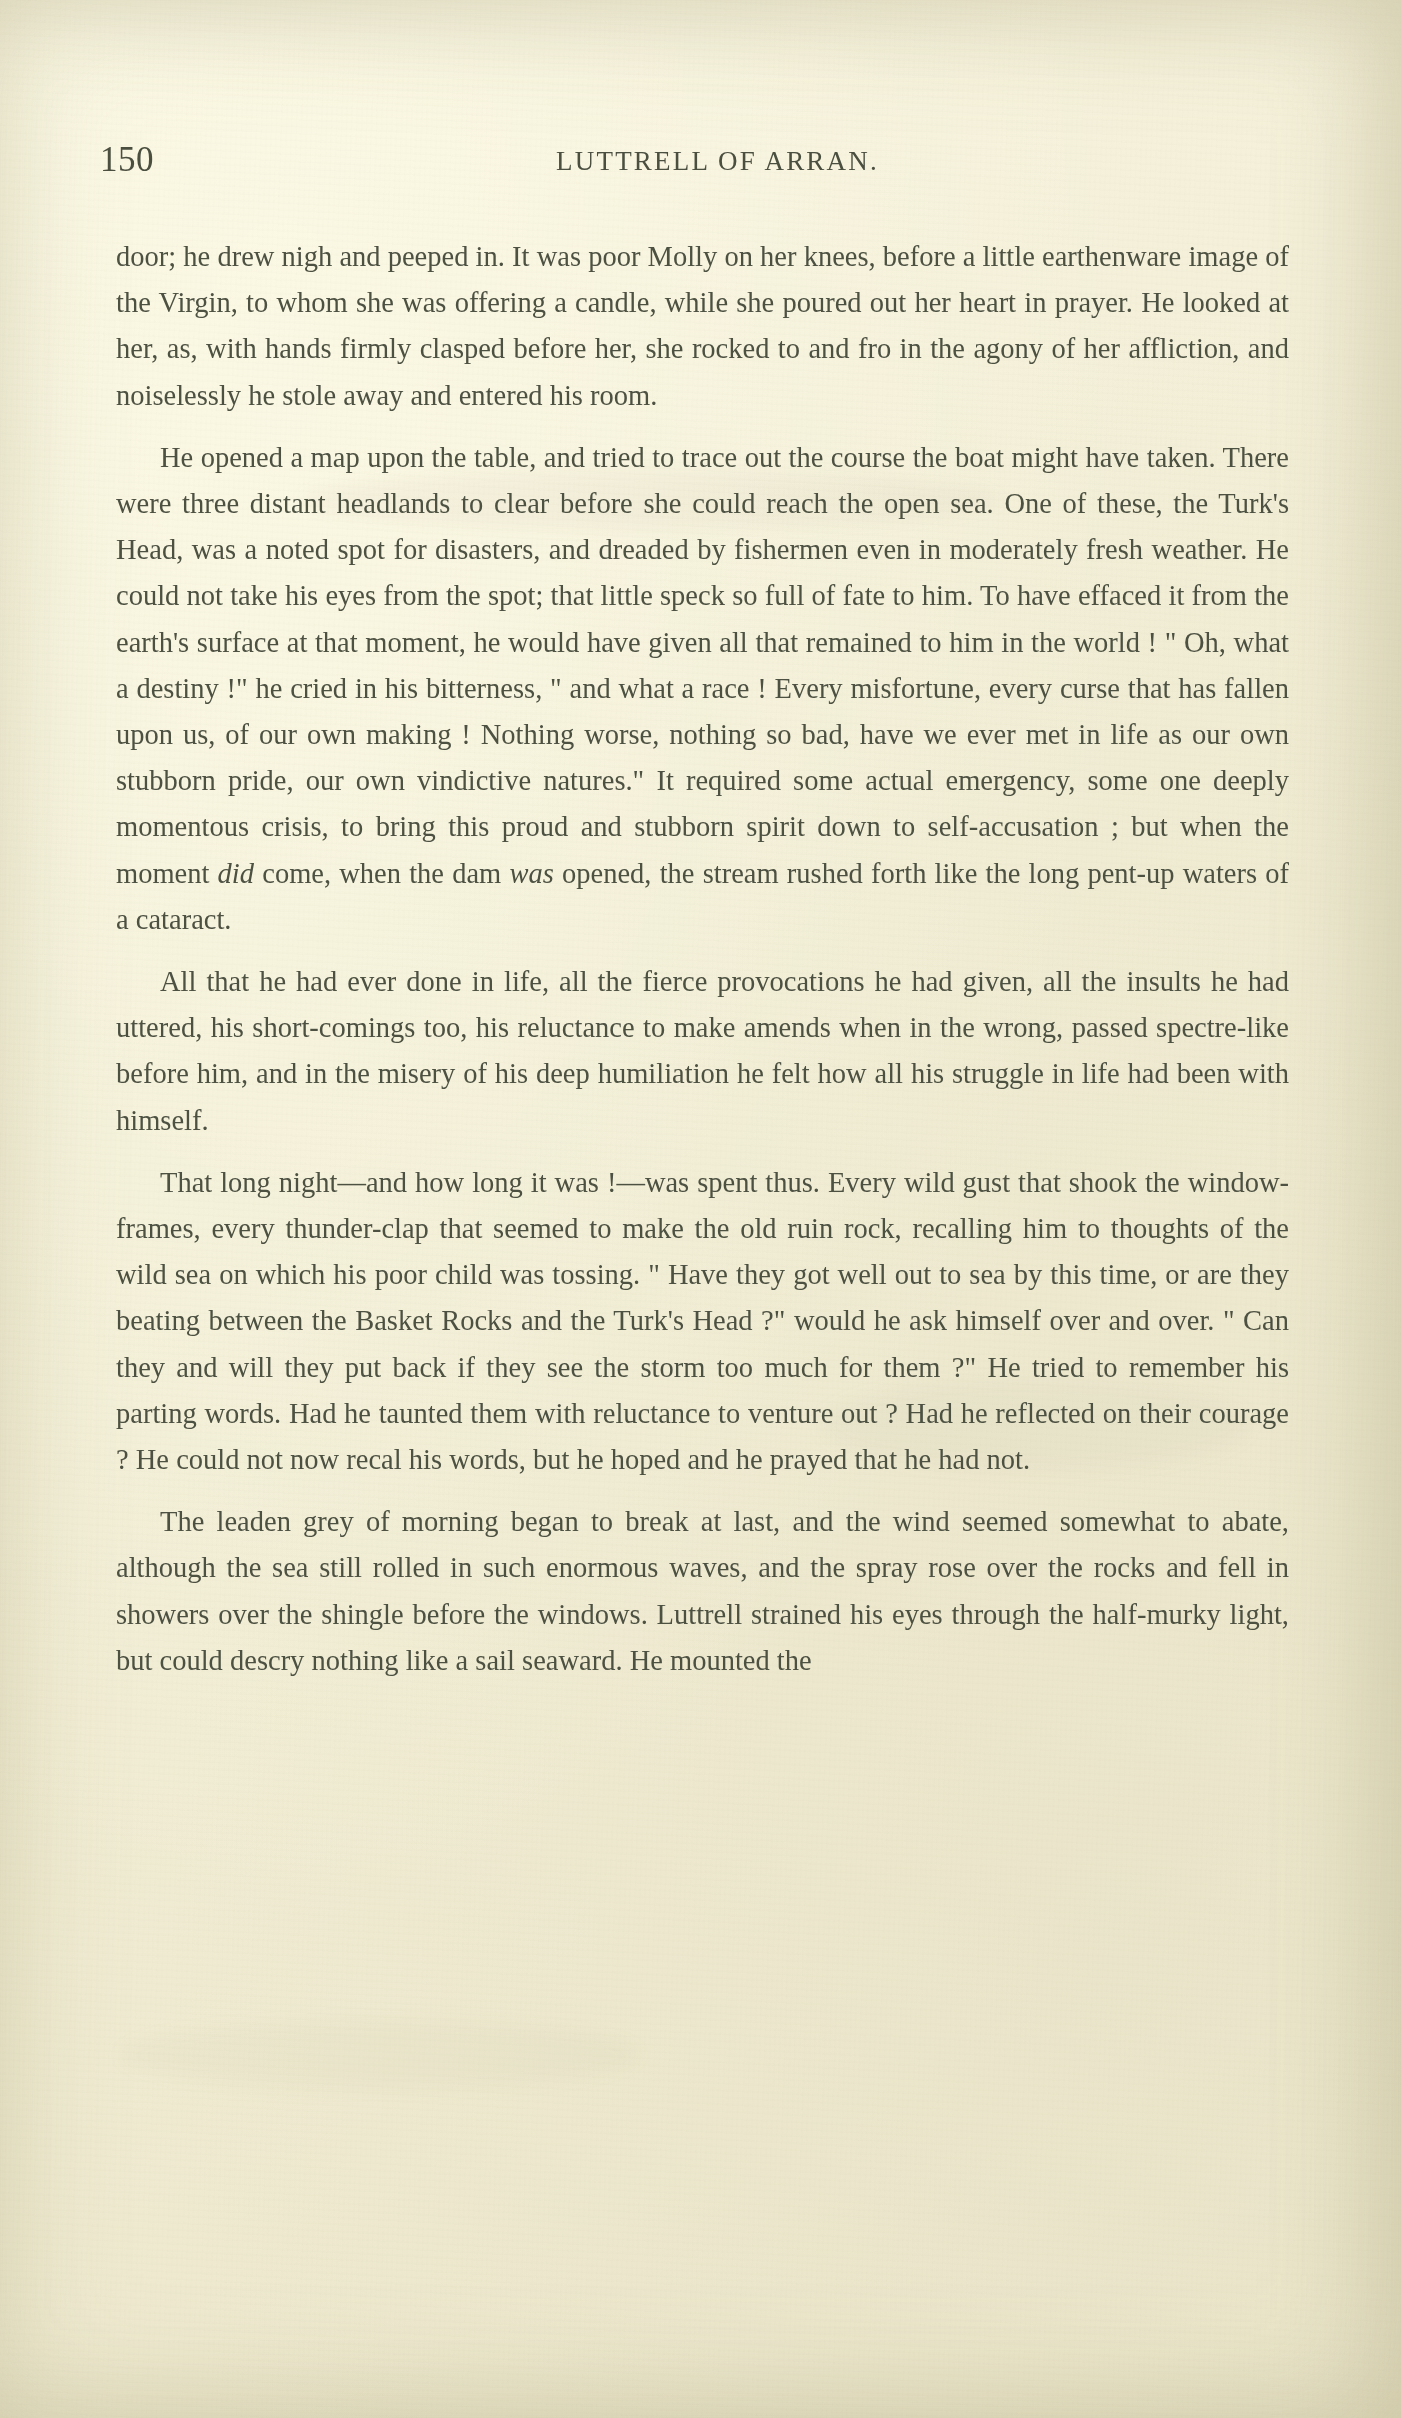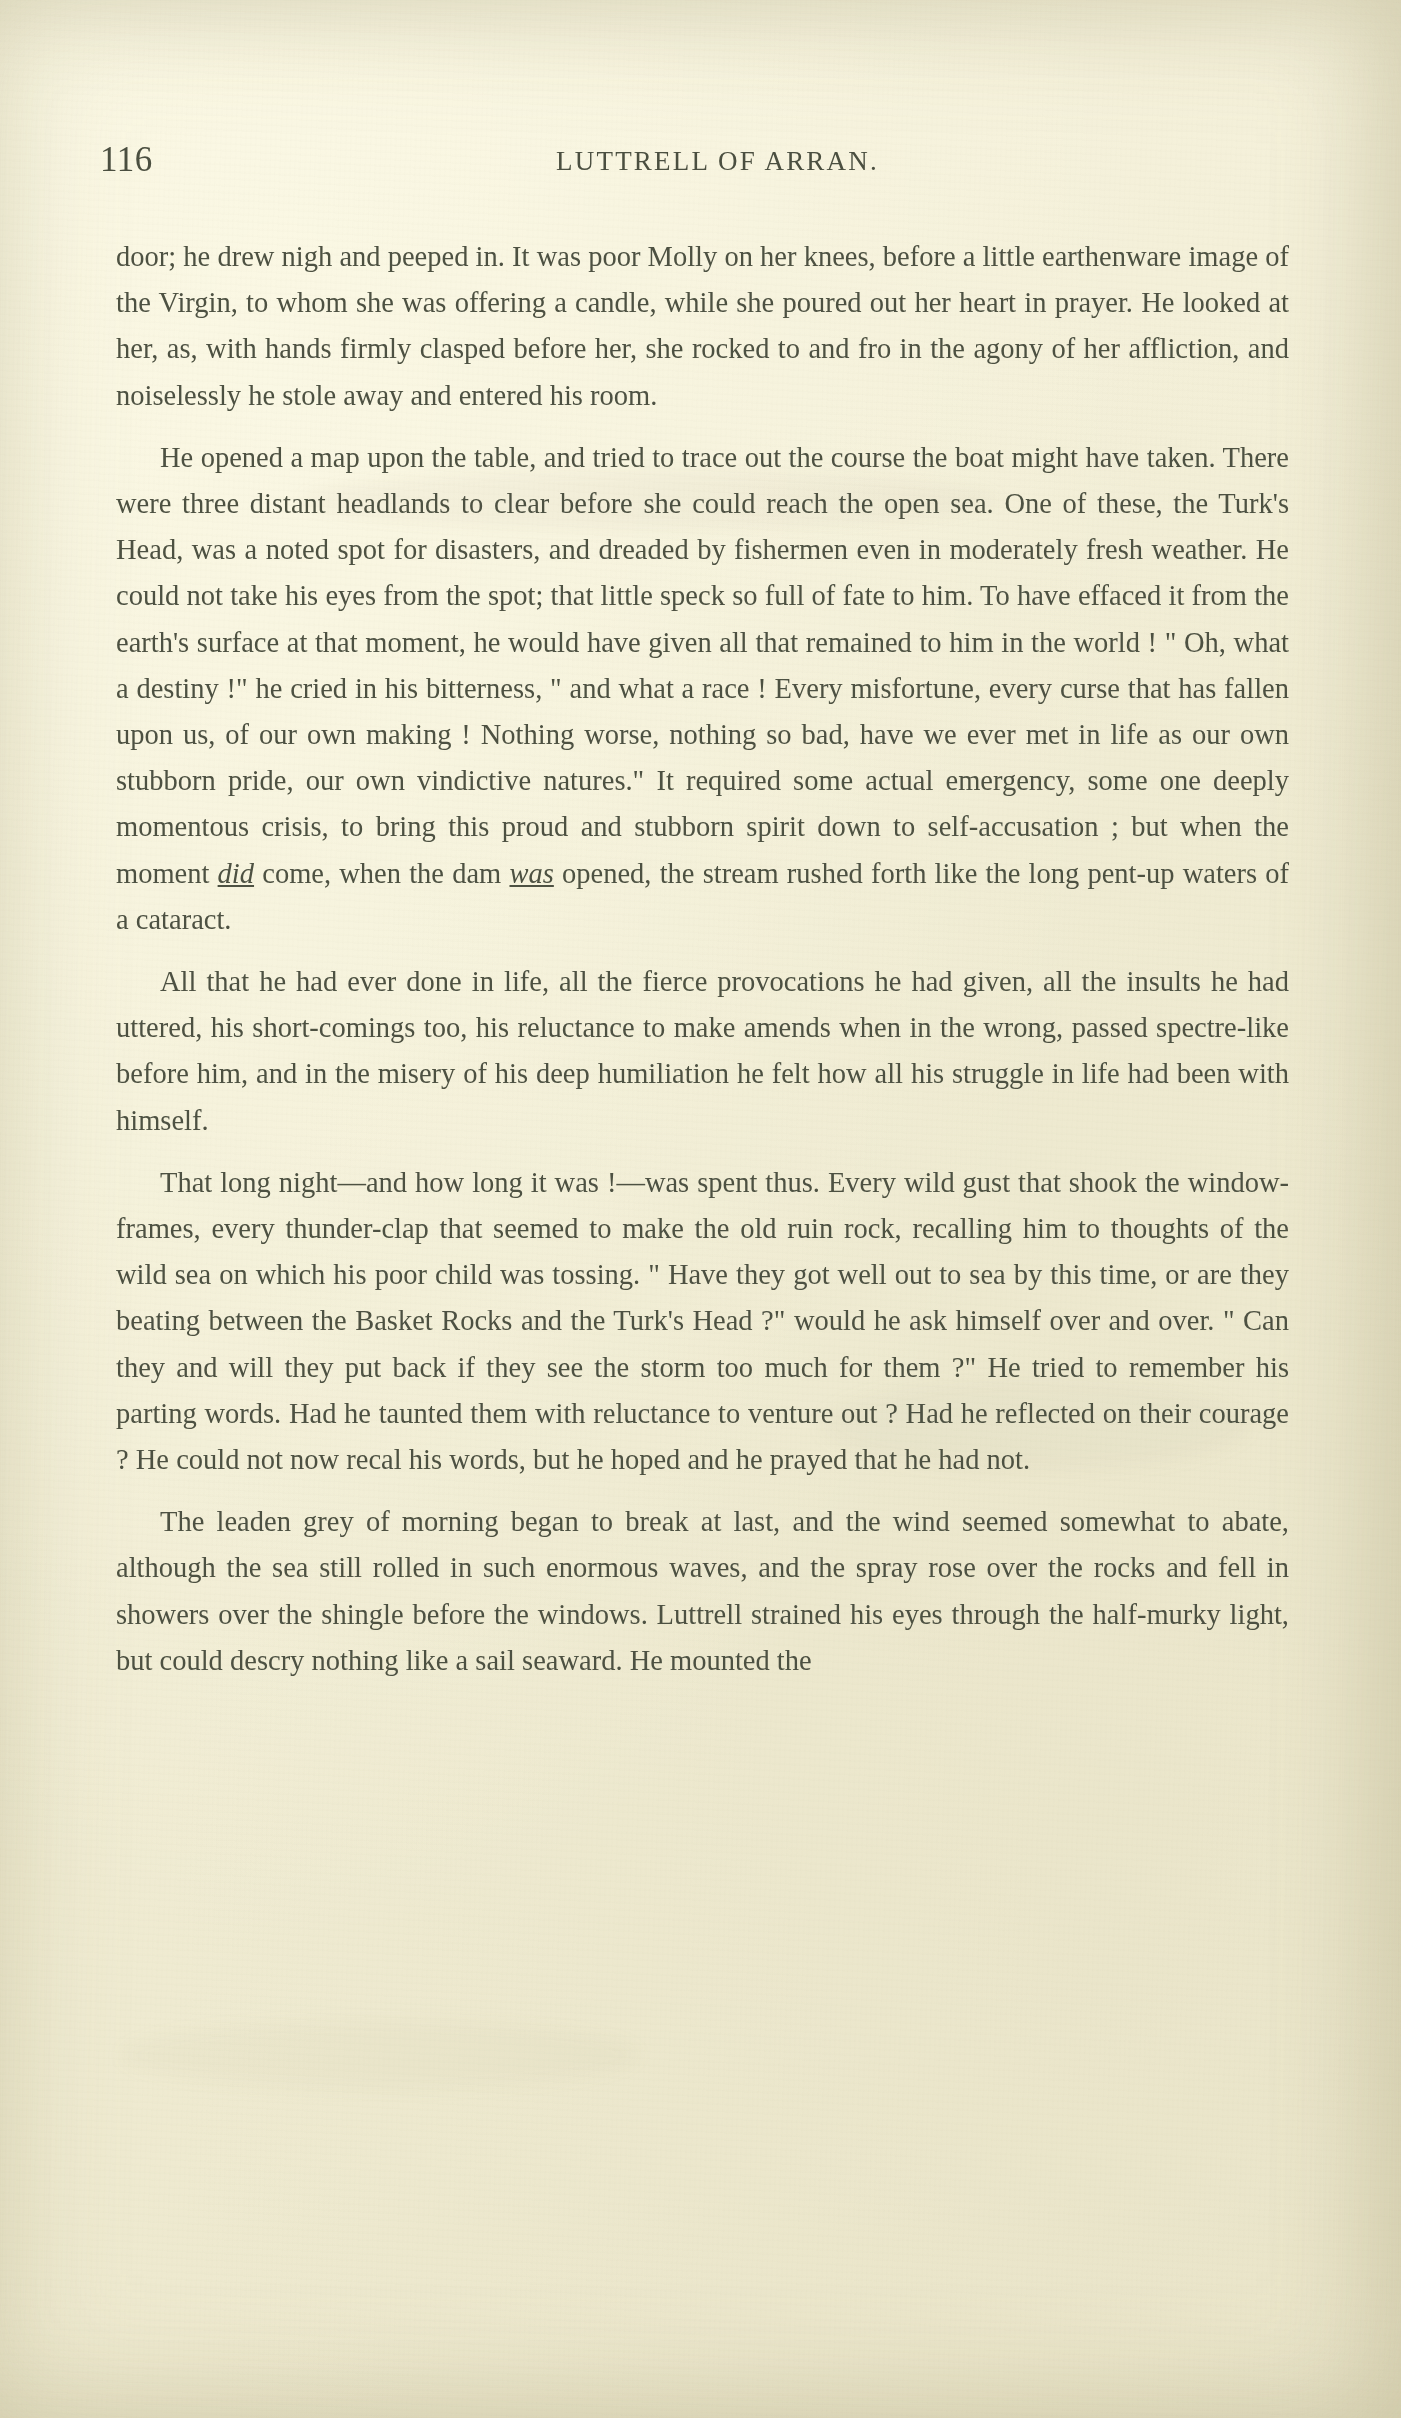--- a/index.html
+++ b/index.html
@@ -73,21 +73,20 @@
   }
   .body-text p {
     margin: 16px;
     text-indent: 44px;
   }
   .body-text p.no-indent {
     text-indent: 0;
   }
   .body-text em {
     font-style: italic;
-    text-decoration: underline;
   }
   .smudge {
     position: absolute;
     border-radius: 50%;
     pointer-events: none;
   }
   .s1 { left: 300px; top: 470px; width: 700px; height: 60px; background: rgba(150,145,110,0.05); filter: blur(7px); }
   .s2 { left: 820px; top: 1380px; width: 430px; height: 90px; background: rgba(150,145,110,0.045); filter: blur(9px); }
   .s3 { left: 120px; top: 2020px; width: 520px; height: 70px; background: rgba(150,145,110,0.04); filter: blur(8px); }
   .edge-shadow {
@@ -101,21 +100,21 @@
 <body>
 
 <div class="page">
   <div class="grain"></div>
   <div class="smudge s1"></div>
   <div class="smudge s2"></div>
   <div class="smudge s3"></div>
 
   <div class="content">
     <div class="header-row">
-      <div class="folio">116</div>
+      <div class="folio">150</div>
       <div class="running-title">LUTTRELL OF ARRAN.</div>
     </div>
 
     <div class="body-text">
       <p class="no-indent">door; he drew nigh and peeped in. It was poor Molly on her knees, before a little earthenware image of the Virgin, to whom she was offering a candle, while she poured out her heart in prayer. He looked at her, as, with hands firmly clasped before her, she rocked to and fro in the agony of her affliction, and noiselessly he stole away and entered his room.</p>
       <p id="para-2">He opened a map upon the table, and tried to trace out the course the boat might have taken. There were three distant headlands to clear before she could reach the open sea. One of these, the Turk's Head, was a noted spot for disasters, and dreaded by fishermen even in moderately fresh weather. He could not take his eyes from the spot; that little speck so full of fate to him. To have effaced it from the earth's surface at that moment, he would have given all that remained to him in the world ! " Oh, what a destiny !" he cried in his bitterness, " and what a race ! Every misfortune, every curse that has fallen upon us, of our own making ! Nothing worse, nothing so bad, have we ever met in life as our own stubborn pride, our own vindictive natures." It required some actual emergency, some one deeply momentous crisis, to bring this proud and stubborn spirit down to self-accusation ; but when the moment <em>did</em> come, when the dam <em>was</em> opened, the stream rushed forth like the long pent-up waters of a cataract.</p>
       <p>All that he had ever done in life, all the fierce provocations he had given, all the insults he had uttered, his short-comings too, his reluctance to make amends when in the wrong, passed spectre-like before him, and in the misery of his deep humiliation he felt how all his struggle in life had been with himself.</p>
       <p>That long night—and how long it was !—was spent thus. Every wild gust that shook the window-frames, every thunder-clap that seemed to make the old ruin rock, recalling him to thoughts of the wild sea on which his poor child was tossing. " Have they got well out to sea by this time, or are they beating between the Basket Rocks and the Turk's Head ?" would he ask himself over and over. " Can they and will they put back if they see the storm too much for them ?" He tried to remember his parting words. Had he taunted them with reluctance to venture out ? Had he reflected on their courage ? He could not now recal his words, but he hoped and he prayed that he had not.</p>
       <p>The leaden grey of morning began to break at last, and the wind seemed somewhat to abate, although the sea still rolled in such enormous waves, and the spray rose over the rocks and fell in showers over the shingle before the windows. Luttrell strained his eyes through the half-murky light, but could descry nothing like a sail seaward. He mounted the</p>
     </div>

